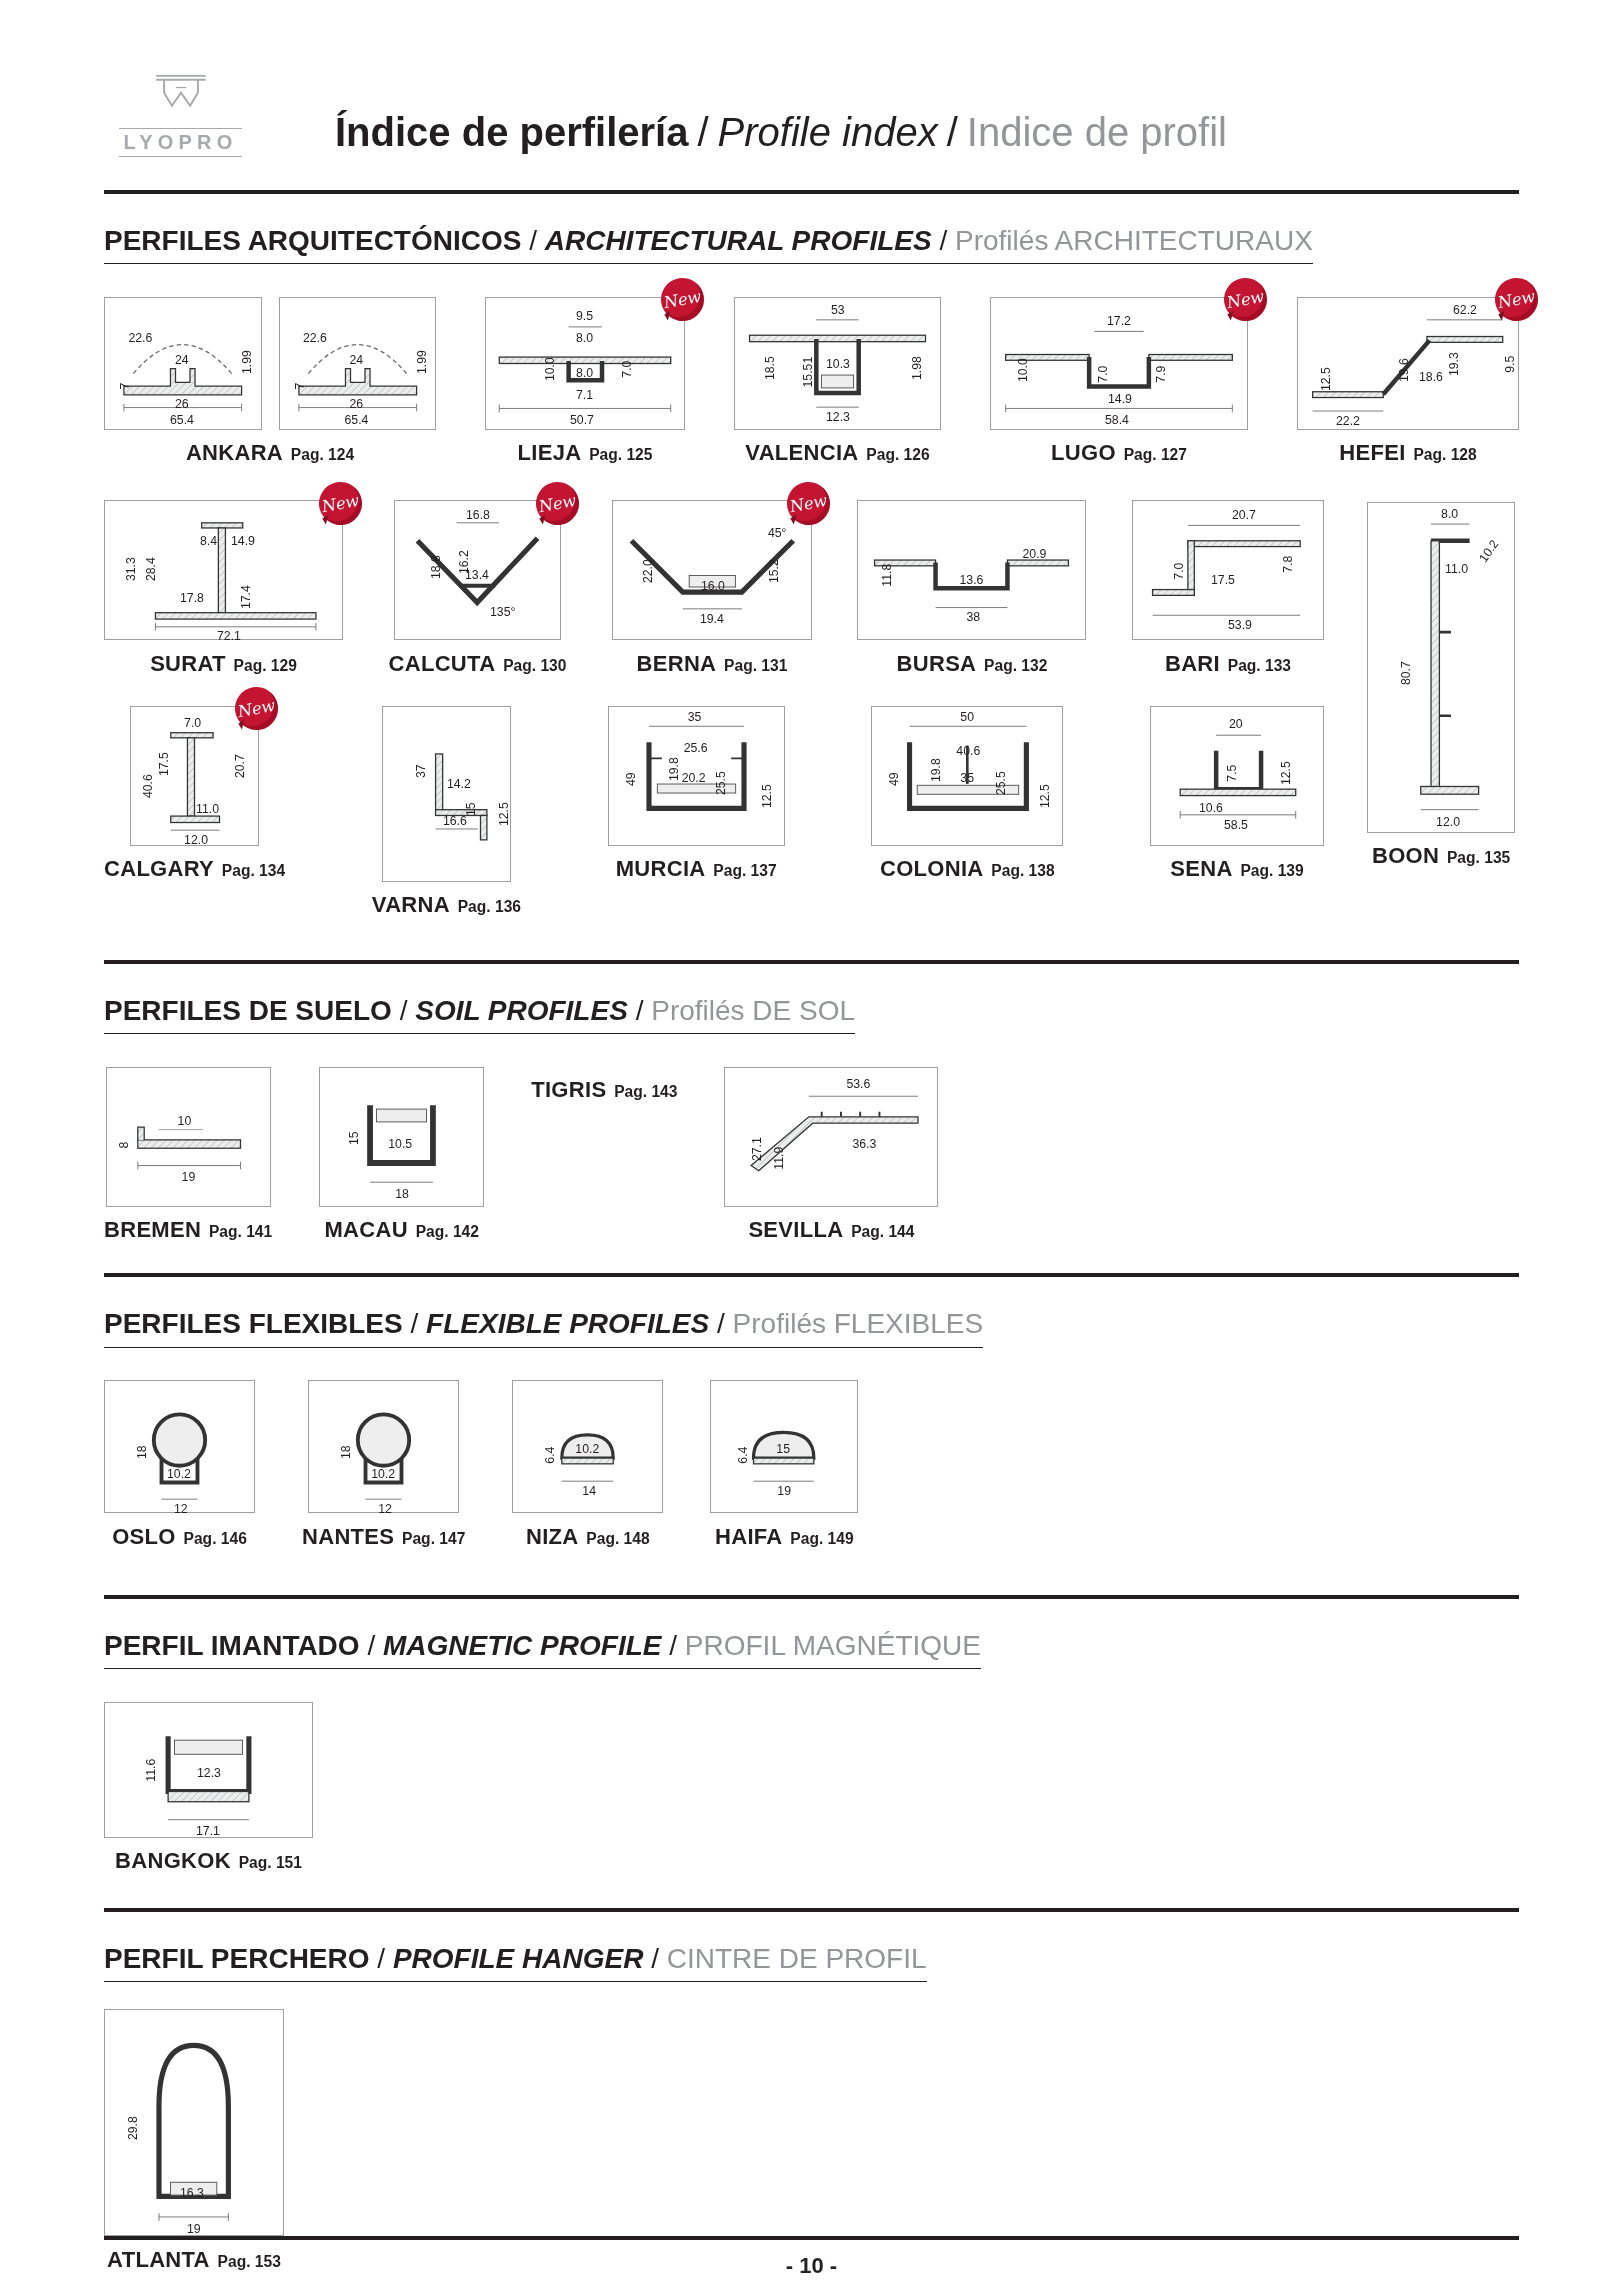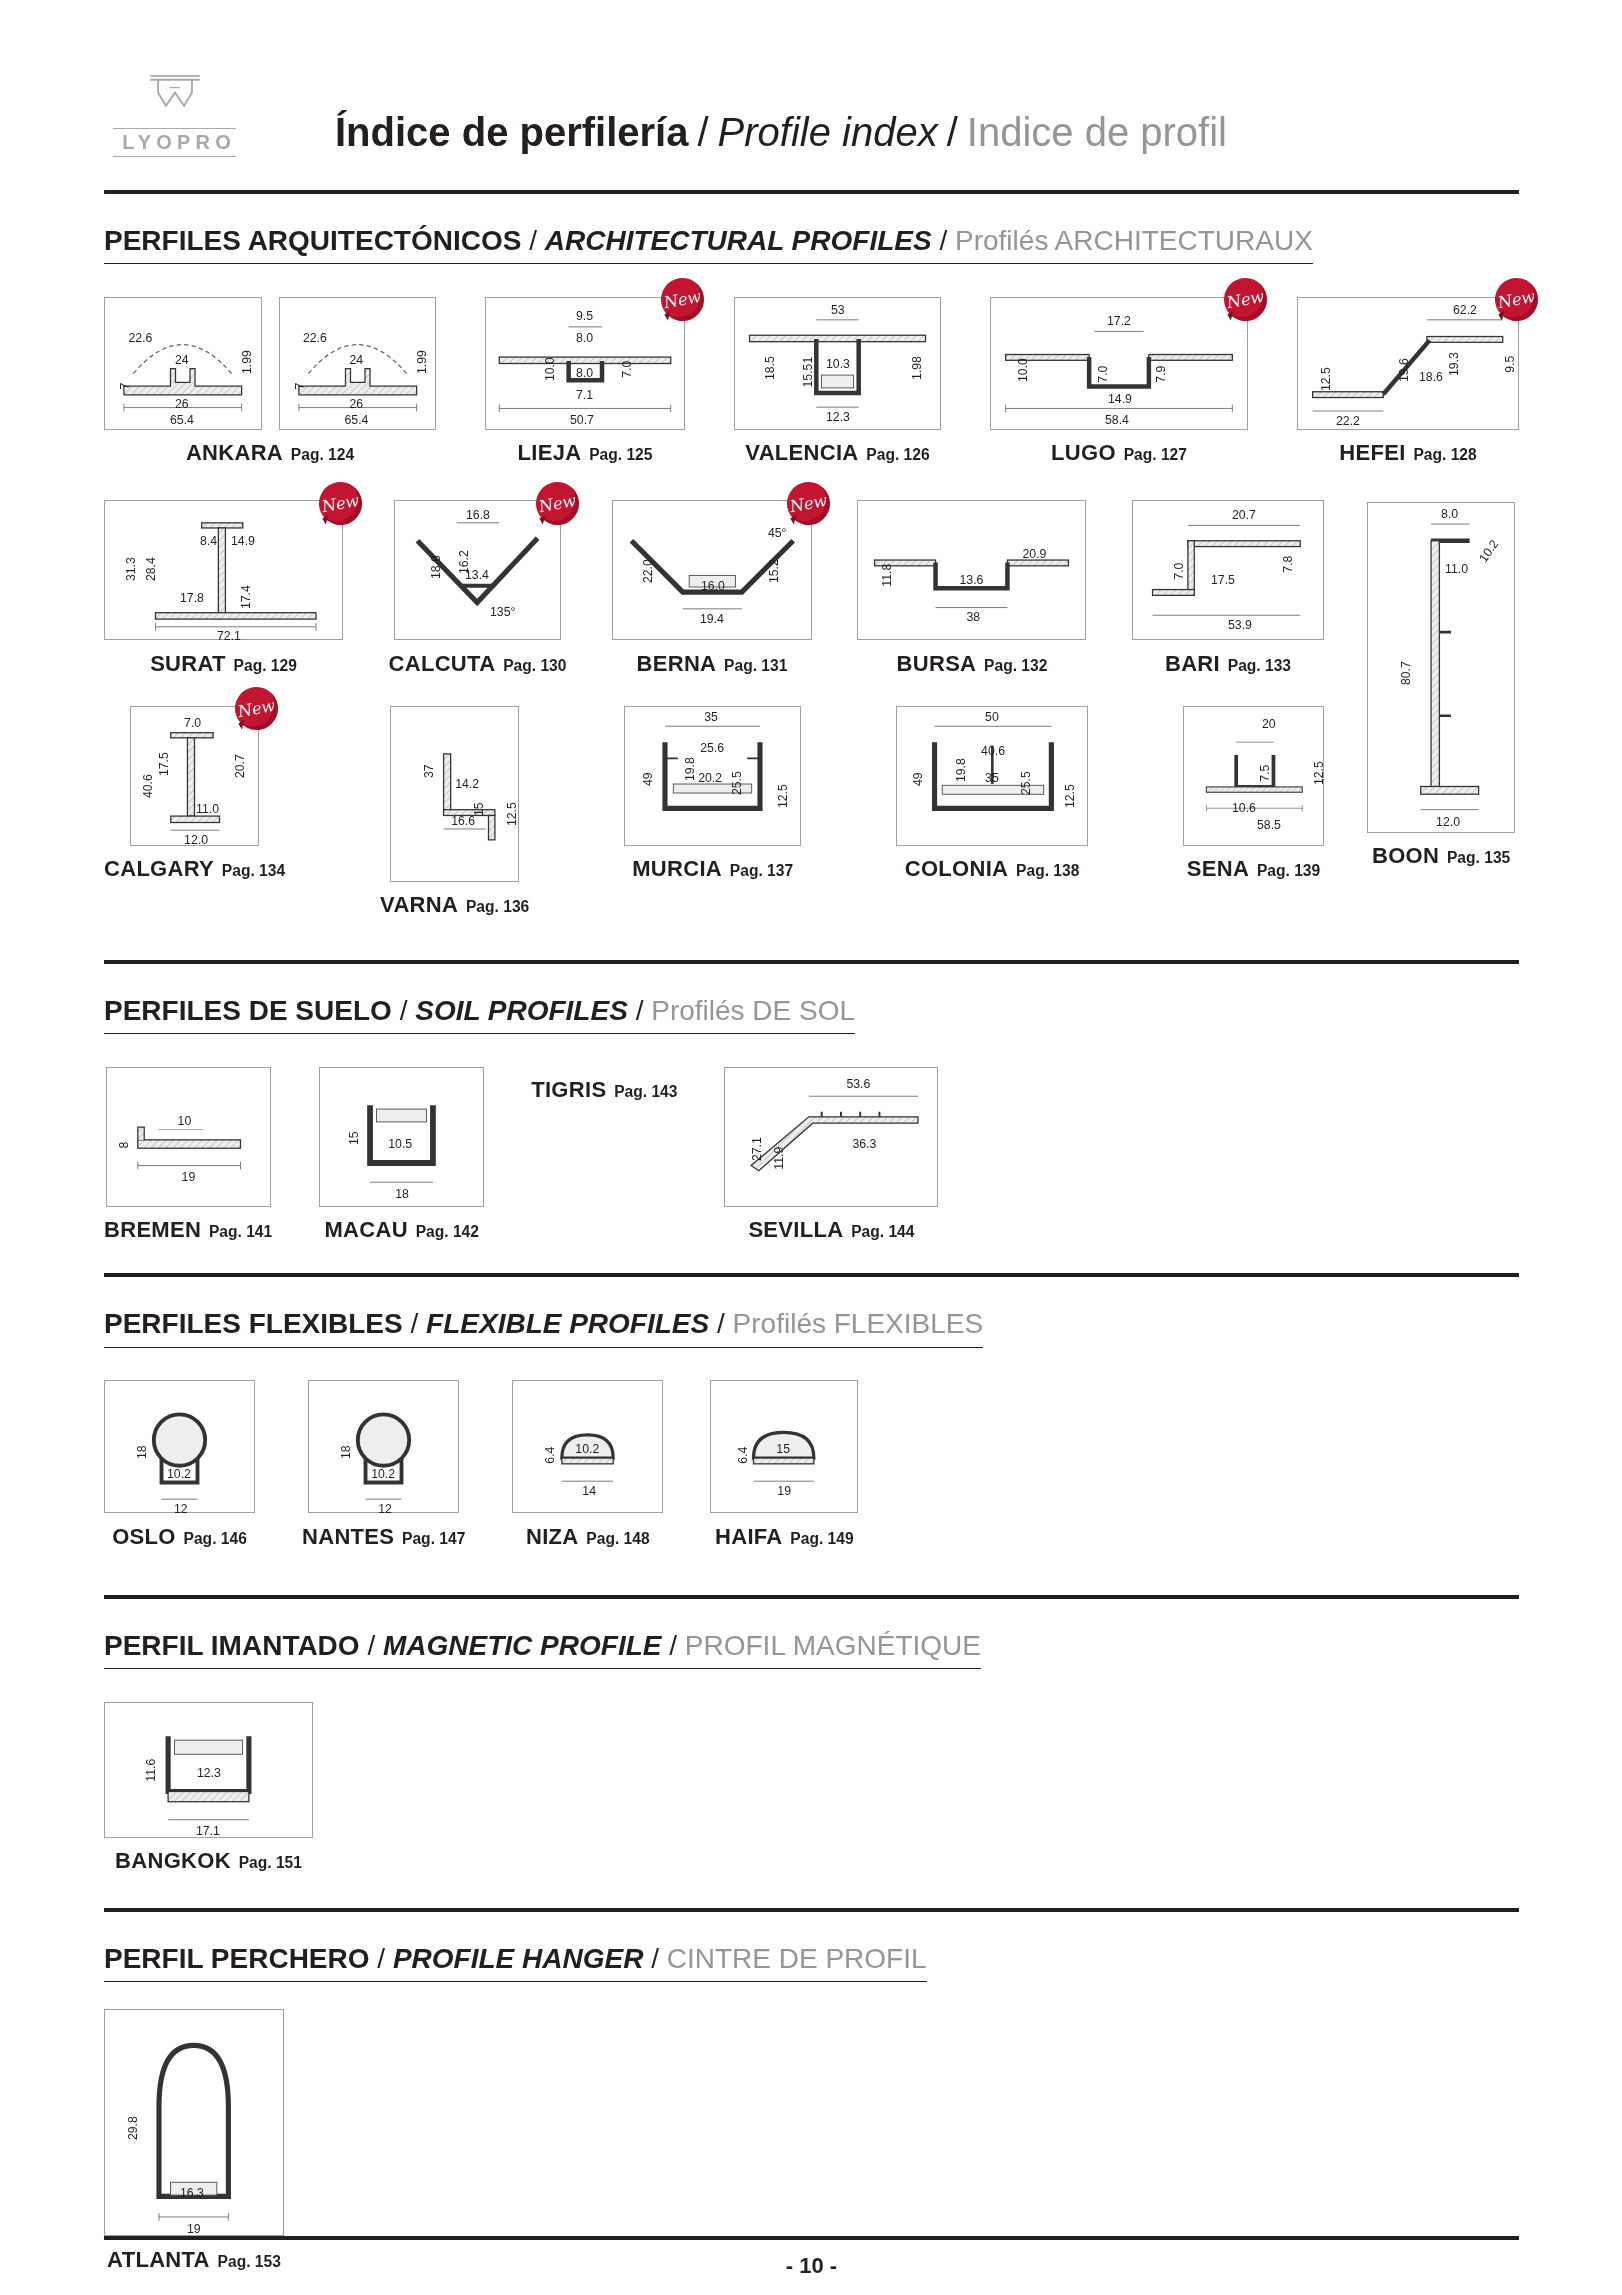--- a/index.html
+++ b/index.html
@@ -1,21 +1,21 @@
 <!DOCTYPE html>
 <html style="font-size:10.4px"><head>
 <meta charset="utf-8">
 <style>
   *{margin:0;padding:0;box-sizing:border-box}
   html,body{width:1623px}
   body{height:2295px;background:#fff;color:#231f20;font-family:"Liberation Sans",sans-serif;position:relative;overflow:hidden}
   .rule{height:3.9px;background:#231f20;margin:0 104px}
   
   .header{position:relative;height:190px}
-  .logo{position:absolute;left:113px;top:68px;width:123px;text-align:right}
+  .logo{position:absolute;left:119px;top:68px;width:123px;text-align:center}
   .logo svg{display:block;margin:0 auto}
   .logo-text{margin-top:3.9px;color:#a7a9ac;font-size:20px;letter-spacing:5.2px;border-top:1.3px solid #a7a9ac;border-bottom:1.3px solid #a7a9ac;padding:2.6px 0 1.3px;font-weight:bold}
   .title{position:absolute;left:335px;top:110px;font-size:40px;white-space:nowrap;font-weight:normal}
   .title .t1{font-weight:bold}
   .title .t2{font-style:italic}
   .title .t3{color:#939598}
   .tsep{margin:0 9px}
   
   .section{padding:0 104px}
   .sec-head{font-size:28px;font-weight:normal;margin:31px 0 32.5px}
@@ -407,21 +407,21 @@
           <span class="dim rot" style="left:117px;top:70px">25.5</span>
           <span class="dim rot" style="left:161px;top:83px">12.5</span>
         </div>
         <div class="pcap">
             <span class="pname">COLONIA</span>
             <span class="ppage">Pag. 138</span>
           </div>
       </div>
 
       <div class="pcell">
-        <div class="pbox" style="width:141px;height:140px">
+        <div class="pbox" style="width:174px;height:140px">
           <svg class="draw" viewBox="0 0 261 215">
             <path d="M98,68 V128 H168 V68" fill="none" stroke="#333" stroke-width="7"></path>
             <rect x="42" y="128" width="180" height="10" fill="url(#hatch)" stroke="#333" stroke-width="2"></rect>
             <line x1="98" y1="44" x2="168" y2="44" stroke="#777" stroke-width="1.5"></line>
             <line x1="42" y1="168" x2="222" y2="168" stroke="#777" stroke-width="1.5"></line>
             <line x1="42" y1="162" x2="42" y2="174" stroke="#777" stroke-width="1.5"></line>
             <line x1="222" y1="162" x2="222" y2="174" stroke="#777" stroke-width="1.5"></line>
           </svg>
           <span class="dim" style="left:78px;top:11.7px">20</span>
           <span class="dim rot" style="left:73px;top:60px">7.5</span>

